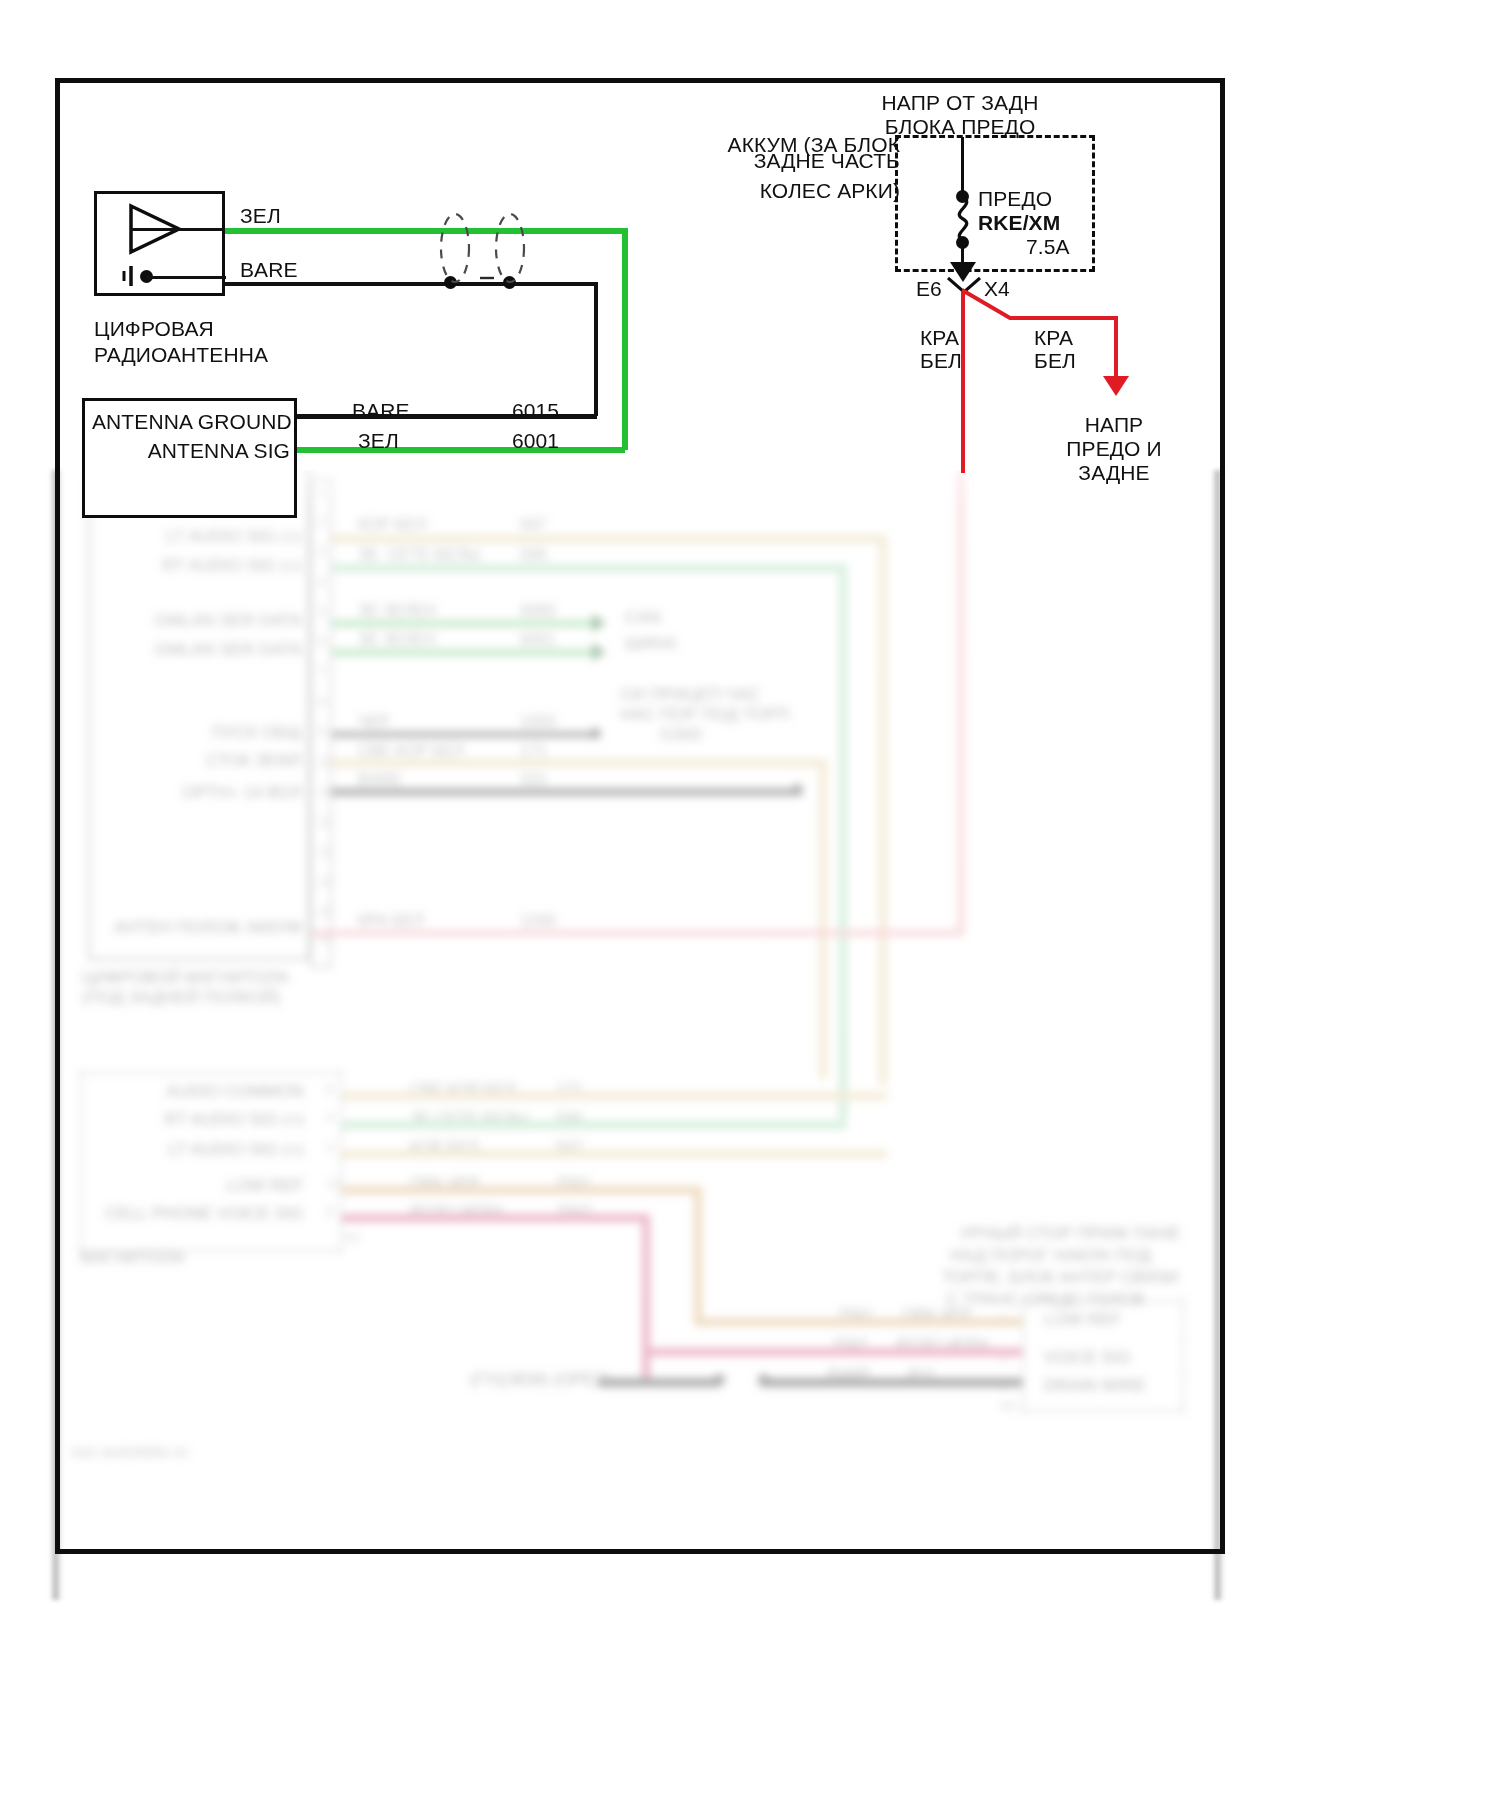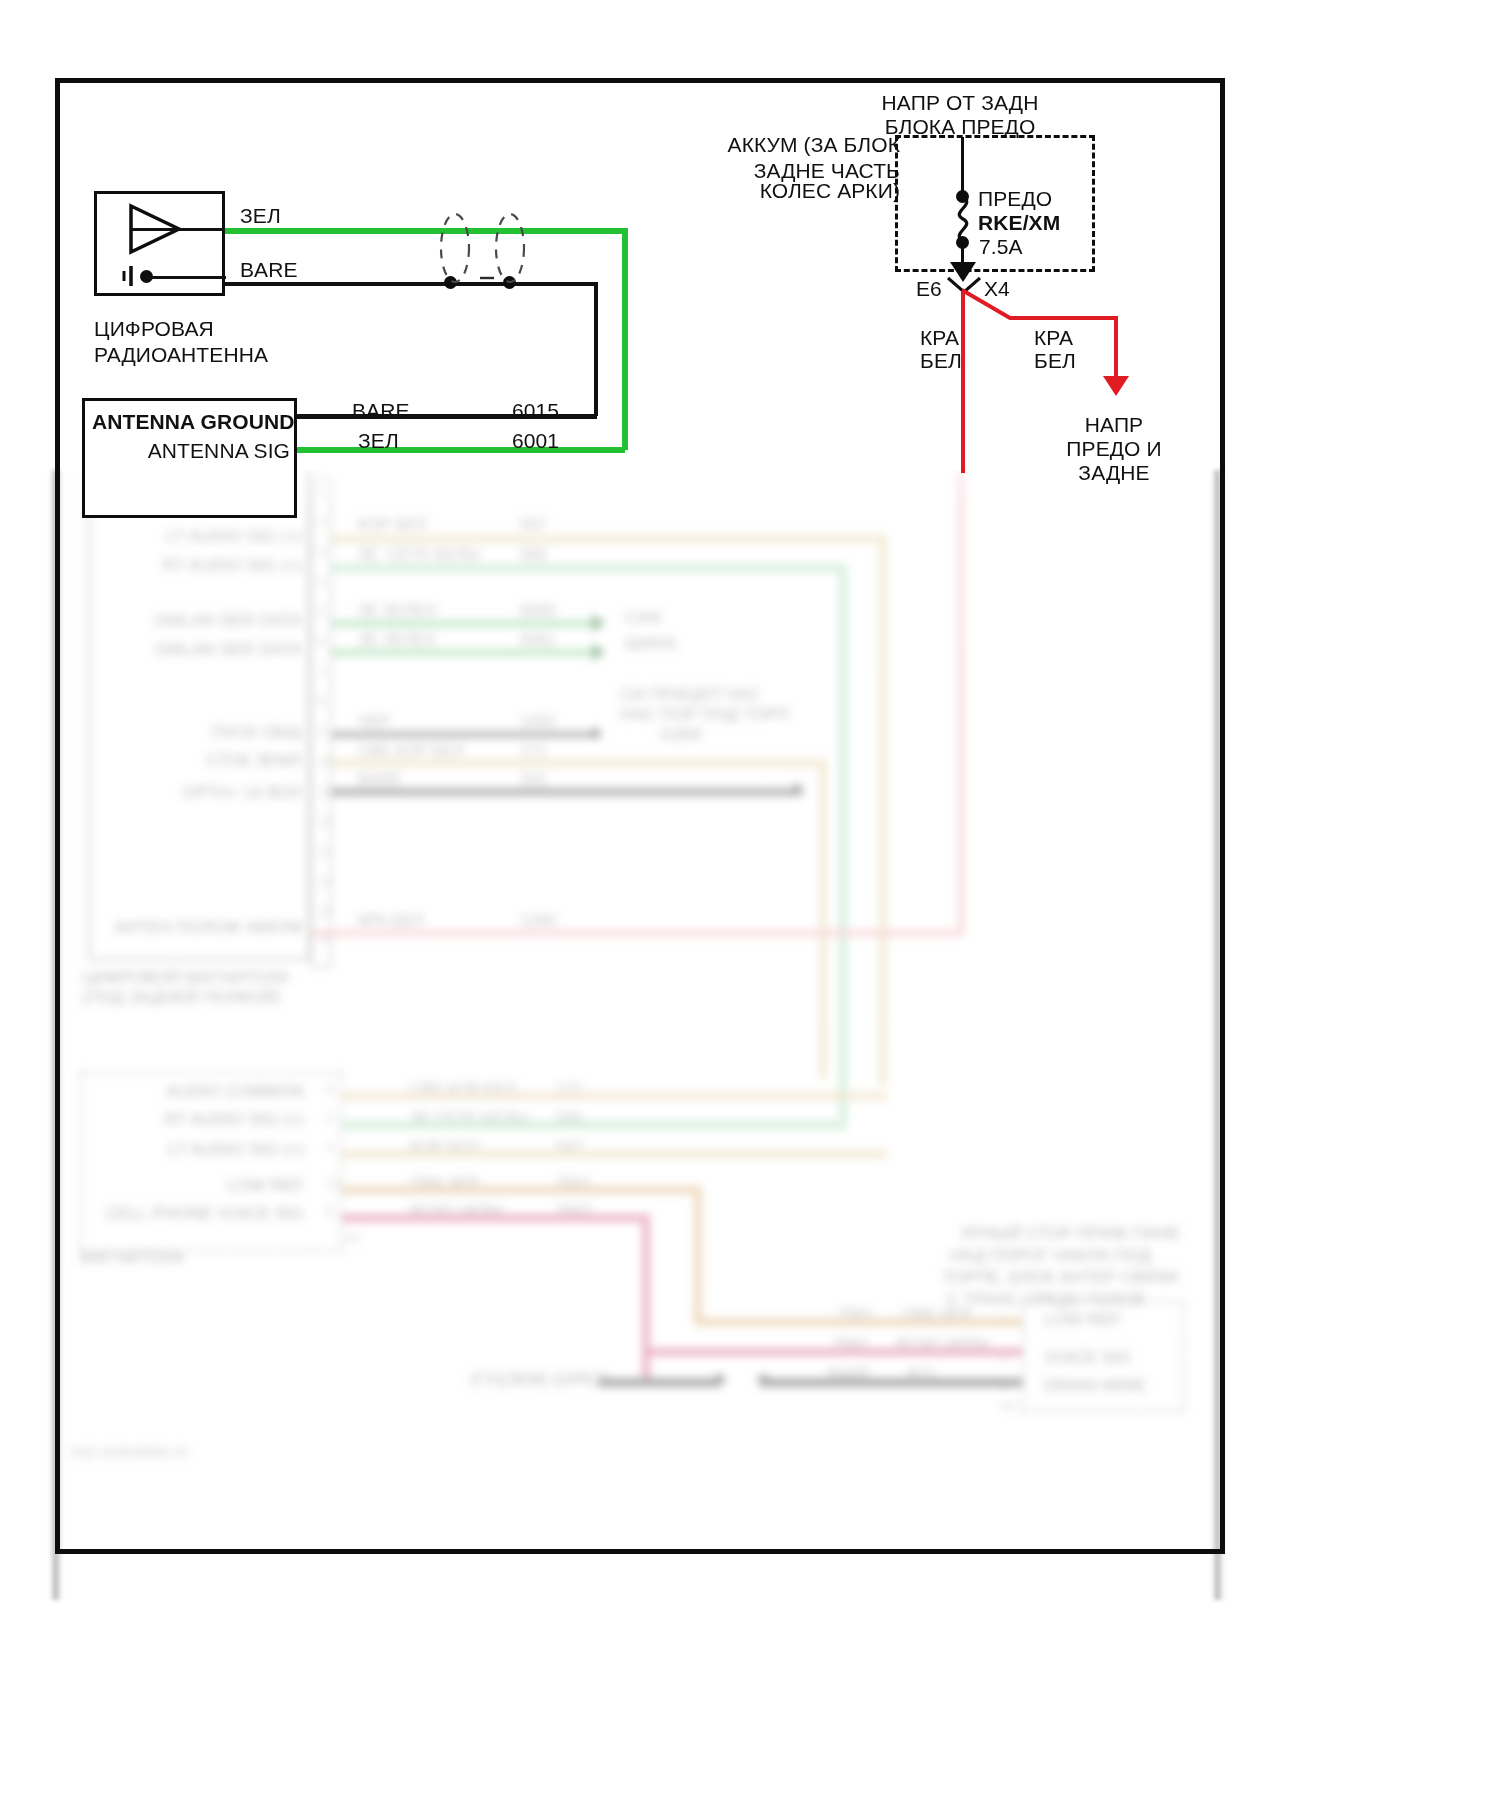--- a/index.html
+++ b/index.html
@@ -335,49 +335,49 @@
 
     <div class="dot" style="left:444px; top:276px;"></div>
     <div class="dot" style="left:503px; top:276px;"></div>
     <svg class="splice" style="left:432px; top:210px; width:110px; height:80px;" viewBox="0 0 110 80">
       <ellipse cx="23" cy="38" rx="14" ry="34" fill="none" stroke="#4a4a4a" stroke-width="2.2" stroke-dasharray="9 8"></ellipse>
       <ellipse cx="78" cy="38" rx="14" ry="34" fill="none" stroke="#4a4a4a" stroke-width="2.2" stroke-dasharray="9 8"></ellipse>
       <line x1="48" y1="68" x2="62" y2="68" stroke="#2a2a2a" stroke-width="2.4"></line>
     </svg>
 
     <div class="box" style="left:82px; top:398px; width:215px; height:120px;"></div>
-    <div class="lbl" style="left:92px; top:409px; width:198px; text-align:left;font-weight:bold;">ANTENNA GROUND</div>
+    <div class="lbl" style="left:92px; top:409px; width:198px; text-align:left;">ANTENNA GROUND</div>
     <div class="lbl" style="left:92px; top:438px; width:198px; text-align:right;">ANTENNA SIG</div>
 
     <div class="lbl" style="left:352px; top:398px;">BARE</div>
     <div class="lbl" style="left:512px; top:398px;">6015</div>
     <div class="lbl" style="left:358px; top:428px;">ЗЕЛ</div>
     <div class="lbl" style="left:512px; top:428px;">6001</div>
 
     <div class="lbl c" style="left:820px; top:90px;  width:280px;">НАПР ОТ ЗАДН</div>
     <div class="lbl c" style="left:820px; top:114px; width:280px;text-align:center;">БЛОКА ПРЕДО</div>
 
     <div class="lbl r" style="left:690px; top:132px; width:210px;">АККУМ (ЗА БЛОК</div>
-    <div class="lbl r" style="left:690px; top:158px; width:210px;">ЗАДНЕ ЧАСТЬ</div>
+    <div class="lbl r" style="left:690px; top:148px; width:210px;">ЗАДНЕ ЧАСТЬ</div>
     <div class="lbl r" style="left:690px; top:178px; width:210px;">КОЛЕС АРКИ)</div>
 
     <div class="dashbox" style="left:895px; top:135px; width:200px; height:137px;"></div>
 
     <div class="wire v" style="left:961px; top:137px; height:56px; border-left-width:3px; border-left-color:#0d0d0d;"></div>
     <div class="dot" style="left:956px; top:190px;"></div>
     <svg class="fuse-squiggle" style="left:946px; top:196px; width:34px; height:46px;" viewBox="0 0 34 46">
       <path d="M17 1 C 30 9, 4 16, 17 23 C 30 30, 4 37, 17 45" fill="none" stroke="#0d0d0d" stroke-width="3.2"></path>
     </svg>
     <div class="dot" style="left:956px; top:236px;"></div>
     <div class="wire v" style="left:961px; top:243px; height:29px; border-left-width:3px; border-left-color:#0d0d0d;"></div>
     <div class="arrow-down" style="left:950px; top:262px;"></div>
 
     <div class="lbl" style="left:978px; top:186px;">ПРЕДО</div>
     <div class="lbl" style="left:978px; top:210px;font-weight:bold;">RKE/XM</div>
-    <div class="lbl" style="left:979px; top:234px;">7.5A</div>
+    <div class="lbl" style="left:1026px; top:234px;">7.5A</div>
 
     <svg style="position:absolute; left:944px; top:276px; width:40px; height:22px;" viewBox="0 0 40 22">
       <path d="M4 2 L20 16 L36 2" fill="none" stroke="#0d0d0d" stroke-width="3"></path>
     </svg>
     <div class="lbl" style="left:916px; top:276px;">E6</div>
     <div class="lbl" style="left:984px; top:276px;">X4</div>
 
     <div class="wire v" style="left:961px; top:291px; height:182px; border-left-width:4px; border-left-color:#e01b24;"></div>
     <div class="lbl" style="left:920px; top:325px;">КРА</div>
     <div class="lbl" style="left:920px; top:348px;">БЕЛ</div>

